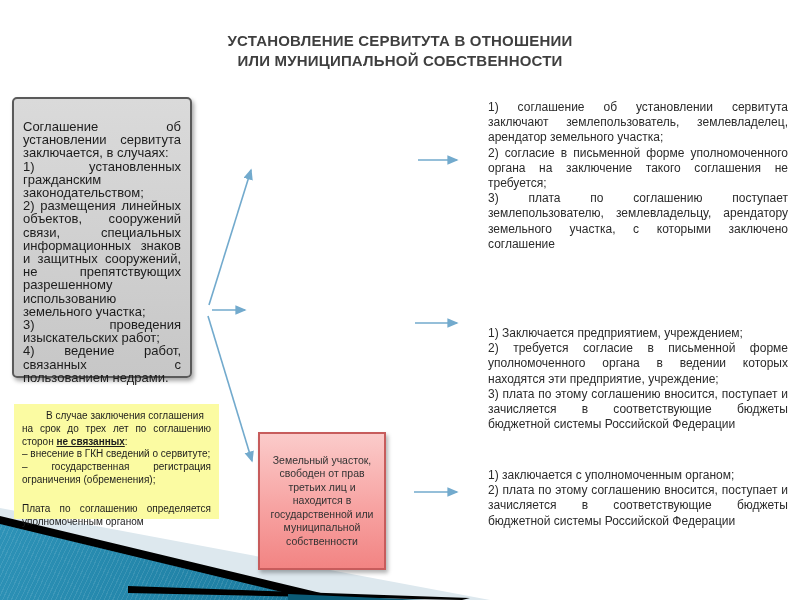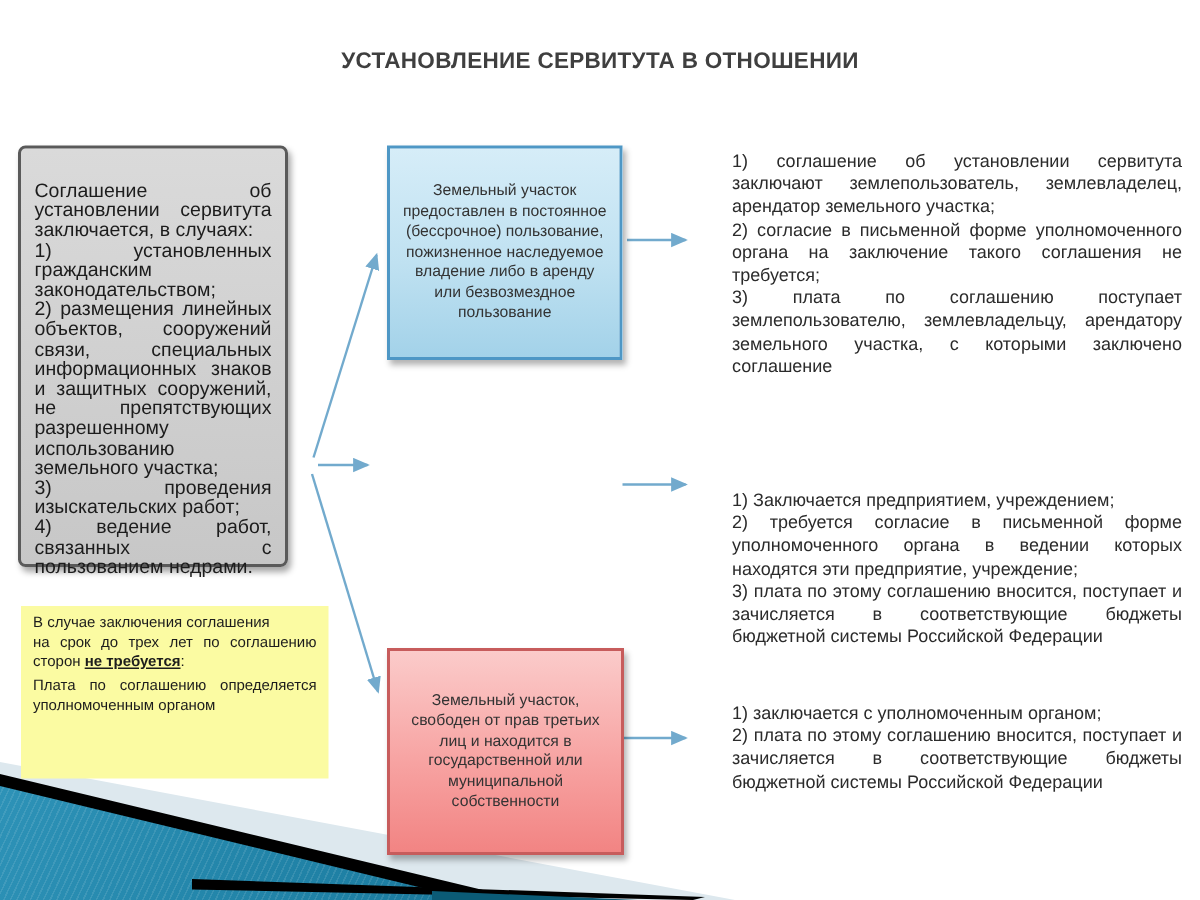--- a/index.html
+++ b/index.html
@@ -32,45 +32,45 @@
   }
 
   
   .yellow-box{
     position:absolute;left:14px;top:404px;width:205px;height:115px;
     background:#fbfba2;
     box-sizing:border-box;padding:6px 8px;
     font-size:10px;line-height:12.8px;color:#1c1c1c;
     text-align:justify;z-index:3;
   }
-  .yellow-box .pre{white-space:pre-line;display:inline;}
+  .yellow-box .pre{white-space:pre-line;display:inline;margin-left:24px;}
   .yellow-box .u{font-weight:bold;text-decoration:underline;}
   .yellow-box .items{white-space:pre-line;}
-  .yellow-box .footer{margin-top:4px;white-space:pre-line;}
+  .yellow-box .footer{margin-top:16px;white-space:pre-line;}
 
   
   .mid-box{
     position:absolute;left:258px;box-sizing:border-box;
     display:flex;align-items:center;justify-content:center;
     text-align:center;font-size:10.5px;line-height:13.5px;color:#333;
     padding:6px 8px;z-index:3;
     box-shadow:2px 3px 4px rgba(0,0,0,.3);
   }
   .box-blue{
     top:97px;width:157px;height:143px;
     background:linear-gradient(180deg,#d6edf8 0%,#bfe1f1 55%,#a3d2e9 100%);
     border:2px solid #4e97c5;
   }
   .box-salmon{
     top:265px;width:153px;height:133px;
     background:linear-gradient(180deg,#fbd8c6 0%,#f7b49c 55%,#f29a82 100%);
     border:2px solid #c2674f;
   }
   .box-pink{
-    top:432px;width:158px;height:138px;
+    top:432px;width:128px;height:138px;
     background:linear-gradient(180deg,#fbcbca 0%,#f7a3a2 55%,#f28483 100%);
     border:2px solid #c75c5c;
   }
 
   
   .right-text{
     position:absolute;left:488px;width:300px;
     font-size:12px;line-height:15.2px;color:#2b2b2b;
     text-align:justify;white-space:pre-line;
   }
@@ -107,37 +107,37 @@
     clip-path:polygon(288px 94px,425px 100px,288px 100px);
   }
 </style>
 </head>
 <body>
 
 <div class="slide">
 
   <div class="title">
     <div>УСТАНОВЛЕНИЕ СЕРВИТУТА В ОТНОШЕНИИ</div>
+    <div>ИЛИ МУНИЦИПАЛЬНОЙ СОБСТВЕННОСТИ</div>
   </div>
 
   <div class="gray-box">Соглашение об установлении сервитута заключается, в случаях:
 1) установленных гражданским законодательством;
 2) размещения линейных объектов, сооружений связи, специальных информационных знаков и защитных сооружений, не препятствующих разрешенному использованию земельного участка;
 3) проведения изыскательских работ;
 4) ведение работ, связанных с пользованием недрами.</div>
 
   <div class="yellow-box">
     <span class="pre">В случае заключения соглашения
-на срок до трех лет по соглашению сторон </span><span class="u">не требуется</span><span>:</span>
+на срок до трех лет по соглашению сторон </span><span class="u">не связанных</span><span>:</span>
+    <div class="items">– внесение в ГКН сведений о сервитуте;
+– государственная регистрация ограничения (обременения);</div>
     <div class="footer">Плата по соглашению определяется уполномоченным органом</div>
   </div>
 
-  <div class="mid-box box-blue">
-    <span>Земельный участок предоставлен в постоянное (бессрочное) пользование, пожизненное наследуемое владение либо в аренду или безвозмездное пользование</span>
-  </div>
   <div class="mid-box box-pink">
     <span>Земельный участок, свободен от прав третьих лиц и находится в государственной или муниципальной собственности</span>
   </div>
 
   <div class="right-text rt-1">1) соглашение об установлении сервитута заключают землепользователь, землевладелец, арендатор земельного участка;
 2) согласие в письменной форме уполномоченного органа на заключение такого соглашения не требуется;
 3) плата по соглашению поступает землепользователю, землевладельцу, арендатору земельного участка, с которыми заключено соглашение</div>
   <div class="right-text rt-2">1) Заключается предприятием, учреждением;
 2) требуется согласие в письменной форме уполномоченного органа в ведении которых находятся эти предприятие, учреждение;
 3) плата по этому соглашению вносится, поступает и зачисляется в соответствующие бюджеты бюджетной системы Российской Федерации</div>

